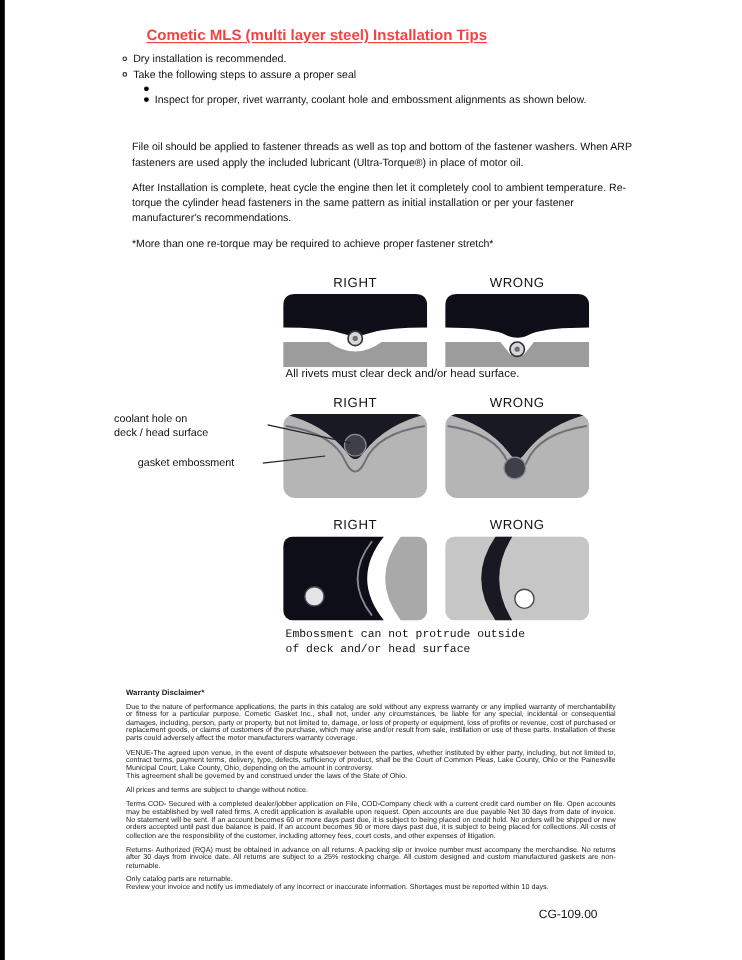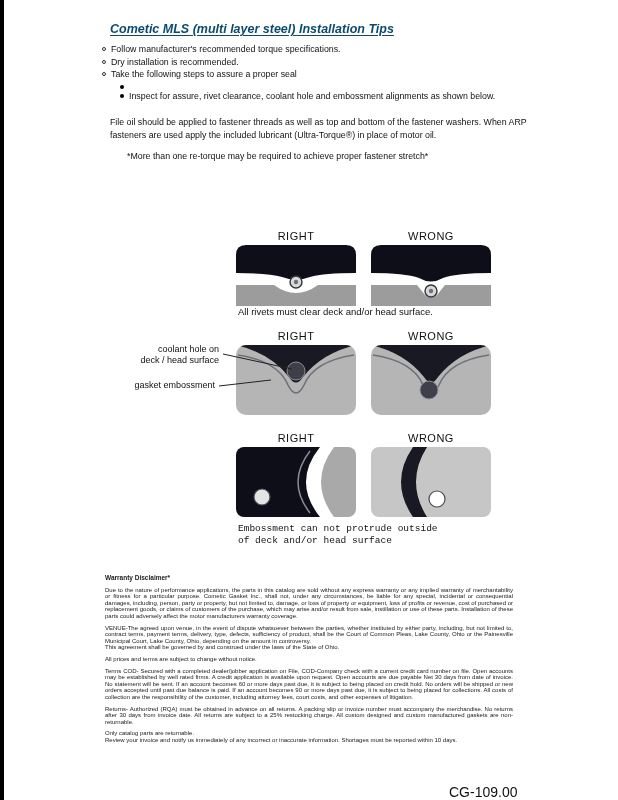--- a/index.html
+++ b/index.html
@@ -1,98 +1,95 @@
 <!DOCTYPE html>
 <html><head>
 <meta charset="utf-8">
 <style>
   * { margin:0; padding:0; box-sizing:border-box; }
   html,body { background:#ffffff; }
   body { font-family:"Liberation Sans", sans-serif; color:#111; }
   .page { position:relative; width:618px; height:800px; background:#ffffff; overflow:hidden; }
   .edge-rule { position:absolute; left:0; top:0; width:4px; height:800px; background:#000; }
 
-  .title { position:absolute; left:110px; top:22px; font-size:12.5px; font-weight:bold;
-           text-decoration:underline; text-underline-offset:2px; color:#0c4a6e;font-style:italic; }
+  .title { position:absolute; left:122px; top:22px; font-size:12.5px; font-weight:bold;
+           text-decoration:underline; text-underline-offset:2px; color:#ef4444; }
 
   .tips { position:absolute; left:102px; top:44px; width:440px; }
   .tip { display:flex; align-items:flex-start; font-size:8.8px; line-height:10.5px; margin-bottom:2px; color:#111; }
   .tip.sub { margin-left:18px; }
   .marker { flex:0 0 auto; width:4px; height:4px; border-radius:50%; margin:3px 5px 0 0; }
   .marker.hollow { border:1px solid #333; background:transparent; }
   .marker.solid  { background:#000; }
 
   .diesel { position:absolute; left:110px; top:116px; width:418px; }
   .diesel h2 { font-size:10.5px; font-weight:bold; margin-bottom:9px; color:#000; }
   .diesel p { font-size:8.8px; line-height:12.5px; margin-bottom:9px; color:#111; }
-  .diesel p.note { margin-bottom:0;margin-left:17px; }
+  .diesel p.note { margin-bottom:0; }
 
   .drow { position:absolute; left:95px; width:440px; }
   .row1 { top:230px; height:100px; }
   .row2 { top:330px; height:104px; }
   .row3 { top:432px; height:118px; }
   .hdr { position:absolute; top:0; width:120px; text-align:center; font-size:11px;
          letter-spacing:0.5px; color:#111; }
   .hdr-left  { left:141px; }
   .hdr-right { left:276px; }
   .panel { position:absolute; top:15px; width:120px; }
   .panel-left  { left:141px; }
   .panel-right { left:276px; }
   .panel svg { display:block; }
   .caption { position:absolute; left:143px; font-size:9.5px; color:#111; }
   .row1 .caption { top:76px; }
   .row2 .caption { top:91px; }
   .row3 .caption { top:91px; width:215px; line-height:12px;font-family:Liberation Mono, monospace; }
 
-  .lbl1 { position:absolute; left:0; top:14px; width:124px; text-align:right;
+  .lbl1 { position:absolute; left:0; top:14px; width:124px; text-align:left;
           font-size:9px; line-height:10.5px; color:#111; }
-  .lbl2 { position:absolute; left:0; top:50px; width:120px; text-align:right;
+  .lbl2 { position:absolute; left:0; top:50px; width:120px; text-align:center;
           font-size:9px; color:#111; }
   .leaders { position:absolute; left:0; top:0; pointer-events:none; }
 
   .warranty { position:absolute; left:105px; top:575px; width:408px;
               font-size:6px; line-height:6.6px; color:#1a1a1a; }
   .warranty .w-head { font-weight:bold; font-size:6.5px; margin-bottom:5px; }
   .warranty p { margin-bottom:5px; text-align:justify; }
   .warranty p.joined { margin-bottom:0; }
 
-  .footer-code { position:absolute; left:449px; top:784px; font-size:14px; color:#111; }
+  .footer-code { position:absolute; left:449px; top:757px; font-size:10px; color:#111; }
 </style>
 </head>
 <body>
 
 <div class="page">
   <div class="edge-rule"></div>
 
   <h1 class="title">Cometic MLS (multi layer steel) Installation Tips</h1>
 
   <div class="tips">
     <div class="tip">
       <span class="marker hollow"></span>
-      <span>Follow manufacturer's recommended torque specifications.</span>
-    </div>
-    <div class="tip">
-      <span class="marker hollow"></span>
       <span>Dry installation is recommended.</span>
     </div>
     <div class="tip">
       <span class="marker hollow"></span>
       <span>Take the following steps to assure a proper seal</span>
     </div>
     <div class="tip sub">
       <span class="marker solid"></span>
     </div>
     <div class="tip sub">
       <span class="marker solid"></span>
-      <span>Inspect for assure, rivet clearance, coolant hole and embossment alignments as shown below.</span>
+      <span>Inspect for proper, rivet warranty, coolant hole and embossment alignments as shown below.</span>
     </div>
   </div>
 
   <div class="diesel">
     <p>File oil should be applied to fastener threads as well as top and bottom of the fastener washers. When ARP fasteners are used apply the included lubricant (Ultra-Torque®) in place of motor oil.</p>
+    <p>After Installation is complete, heat cycle the engine then let it completely cool to ambient temperature. Re-torque the cylinder head fasteners in the same pattern as initial installation or per your fastener manufacturer's recommendations.</p>
     <p class="note">*More than one re-torque may be required to achieve proper fastener stretch*</p>
   </div>
 
   <div class="drow row1">
     <div class="hdr hdr-left">RIGHT</div>
     <div class="hdr hdr-right">WRONG</div>
     <div class="panel panel-left">
       <svg width="120" height="61" viewBox="0 0 120 61">
         <rect width="120" height="61" fill="#ffffff"></rect>
         <path d="M0,40 H38 Q60,56 82,40 H120 V61 H0 Z" fill="#9c9c9c"></path>

